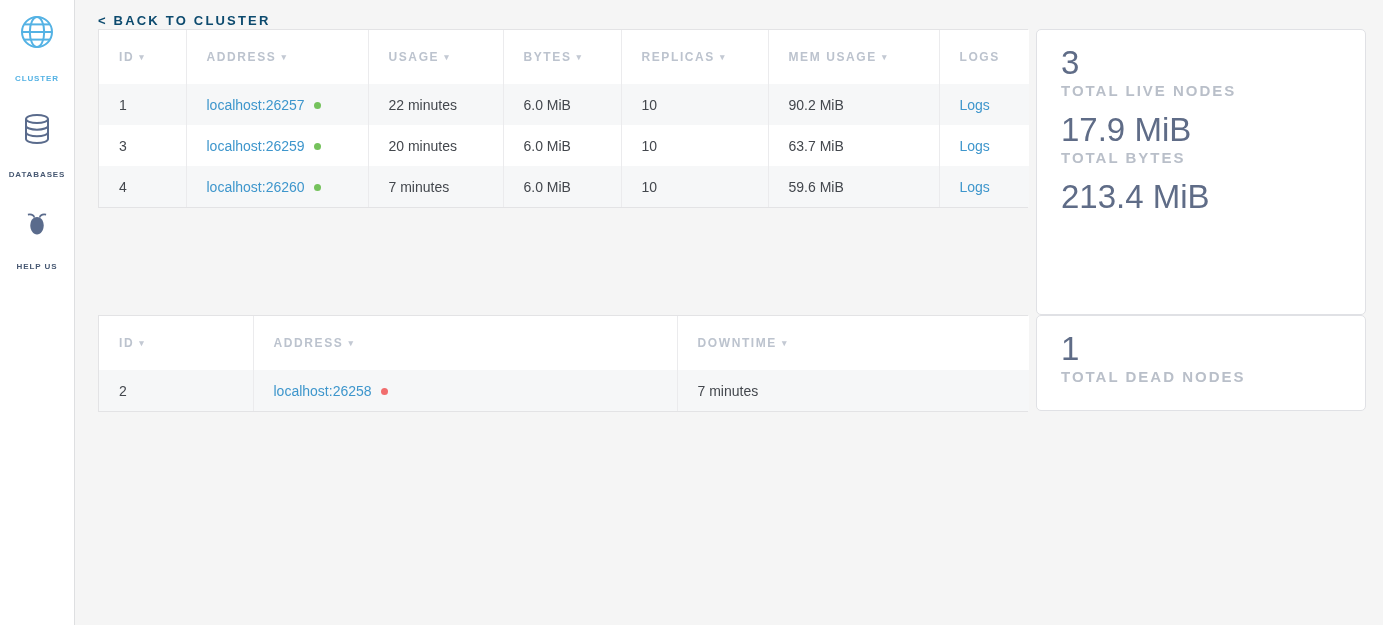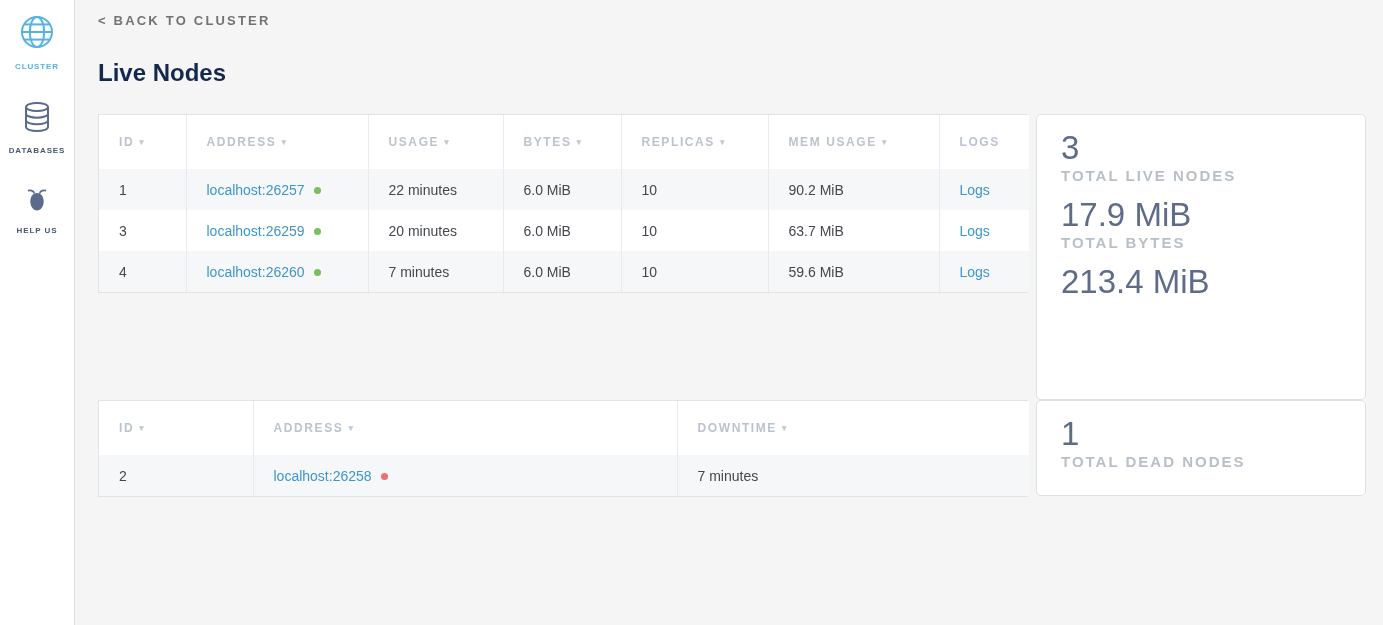--- a/index.html
+++ b/index.html
@@ -18,29 +18,29 @@
     background:#ffffff; border-right:1px solid #dedfe1;
     display:flex; flex-direction:column; align-items:center;
     padding-top:13px;
   }
   .nav-item {
     display:flex; flex-direction:column; align-items:center;
     margin-bottom:28px; cursor:pointer; text-align:center;
   }
   .nav-icon { display:block; }
   .nav-label {
-    margin-top:7px; font-size:8px; font-weight:bold;
+    margin-top:19px; font-size:8px; font-weight:bold;
     letter-spacing:0.9px; color:#475872;
   }
   .nav-item.active .nav-label { color:#54b2e4; }
 
   
   .main { flex:1; padding:11px 17px 0 23px; }
   .back-link {
-    display:inline-block; color:#737373; font-size:13px; font-weight:bold;
+    display:inline-block; color:#0c4a6e; font-size:13px; font-weight:bold;
     letter-spacing:2.2px; text-decoration:none; line-height:16px; cursor:pointer;
   }
   .back-link .chev { margin-right:8px; letter-spacing:0; }
   .section-title {
     font-size:24px; line-height:28px; font-weight:bold; color:#14284b;
     margin:30px 0 27px 0;
   }
   .section-title.dead { margin-top:50px; margin-bottom:22px; }
   .section-row { display:flex; align-items:flex-start;justify-content:center; }
 
@@ -142,21 +142,20 @@
       <span class="nav-label">HELP US</span>
     </div>
   </div>
 
   <div class="main">
 
     <a class="back-link">
       <span class="chev">&lt;</span><span>BACK TO CLUSTER</span>
     </a>
 
-    <div class="section-title">Live Nodes</div>
 
     <div class="section-row">
       <div class="table-card">
         <table class="live-table">
           <colgroup>
             <col class="c-id">
               <col class="c-address">
               <col class="c-uptime">
               <col class="c-bytes">
             <col class="c-replicas">

